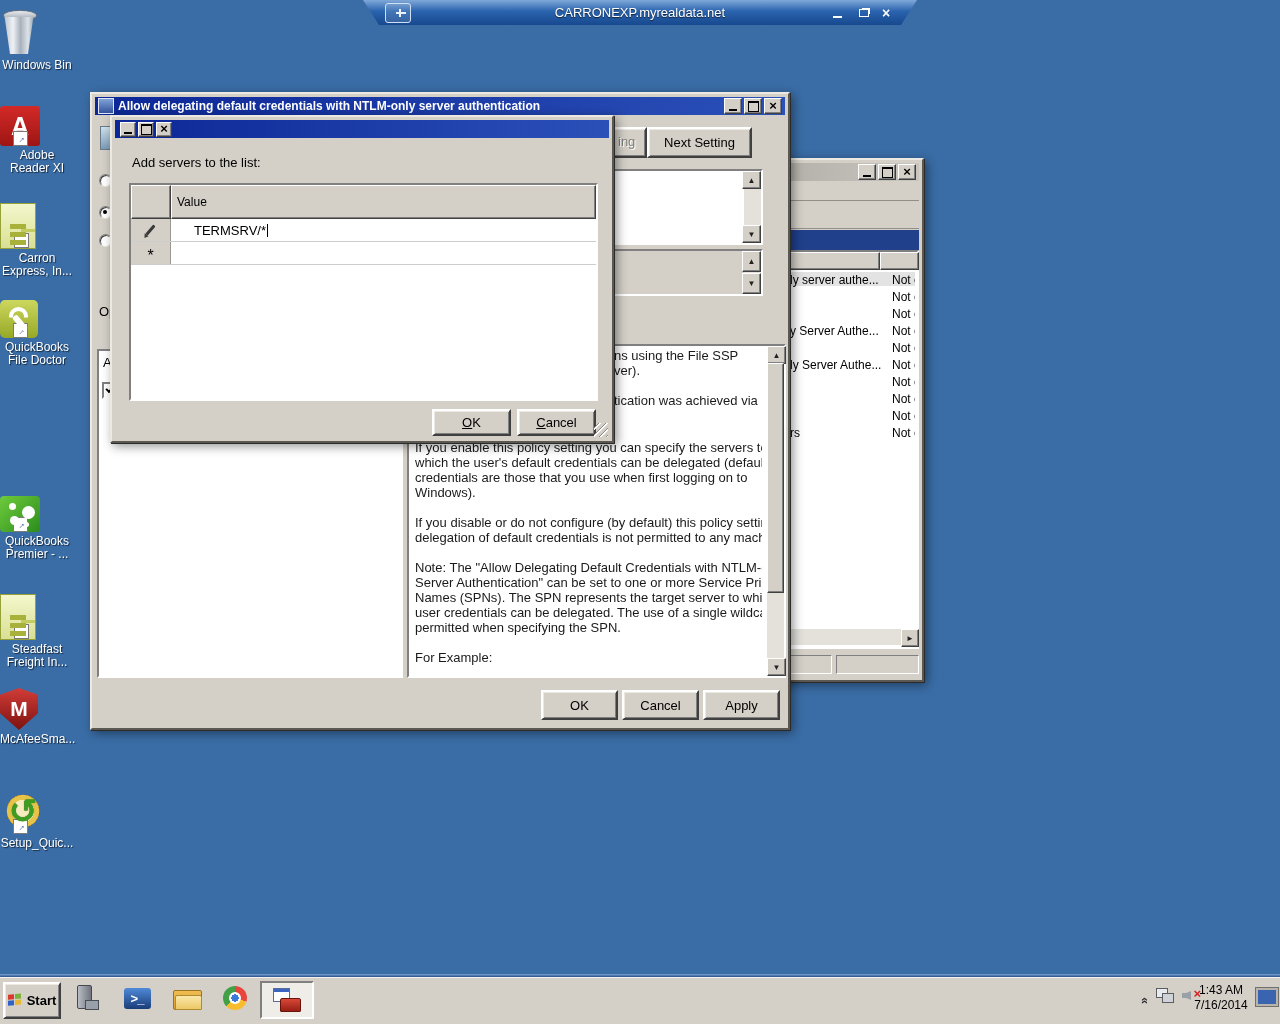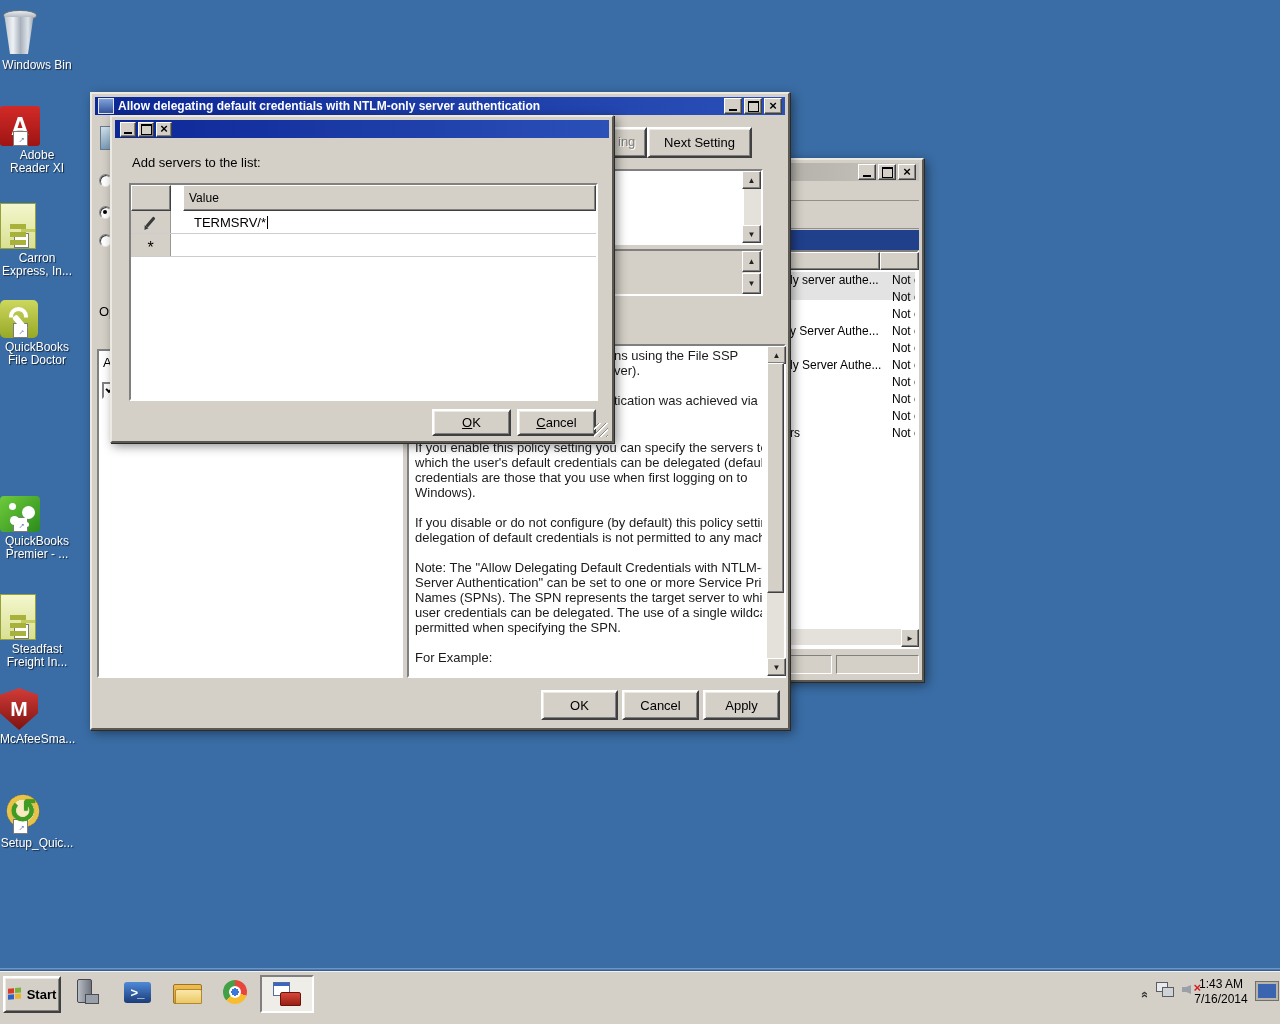--- a/index.html
+++ b/index.html
@@ -83,21 +83,21 @@
 
   
   #bg-window{position:absolute;left:660px;top:158px;width:260px;height:520px;z-index:2;}
   #bg-window .menurow{position:absolute;left:3px;right:3px;top:21px;height:19px;border-bottom:1px solid #928f88;background:#d4d0c8;}
   #bg-window .toolrow{position:absolute;left:3px;right:3px;top:41px;height:27px;border-bottom:1px solid #928f88;background:#d4d0c8;}
   #bg-window .navband{position:absolute;left:3px;right:3px;top:70px;height:20px;background:#20408c;}
   #bg-list{position:absolute;left:3px;right:3px;top:90px;height:395px;background:#fff;
      border:2px solid;border-color:#808080 #fff #fff #808080;}
   .bg-header{position:absolute;left:3px;right:3px;top:92px;height:18px;display:flex;}
   .bg-hcell{background:#d4d0c8;border:1px solid;border-color:#fff #404040 #404040 #fff;box-shadow:inset -1px -1px 0 #808080;height:18px;box-sizing:border-box;}
-  .bg-row{position:absolute;left:125px;width:128px;height:28px;font-size:12px;color:#000;white-space:nowrap;}
+  .bg-row{position:absolute;left:125px;width:128px;height:14px;font-size:12px;color:#000;white-space:nowrap;}
   .bg-row.first{background:#e3e3e3;}
   .bg-name{position:absolute;left:3px;top:1px;width:96px;overflow:hidden;}
   .bg-state{position:absolute;left:105px;top:1px;width:23px;overflow:hidden;}
   #bg-hscroll{position:absolute;left:3px;right:3px;top:469px;height:16px;background:#e4e1db;}
   #bg-hscroll .sbtn{position:absolute;right:0;top:0;width:16px;height:16px;}
   #bg-status{position:absolute;left:3px;right:3px;top:492px;height:22px;background:#d4d0c8;display:flex;gap:4px;padding-top:3px;box-sizing:border-box;}
   .statpane{height:17px;border:1px solid;border-color:#808080 #fff #fff #808080;}
 
   
   #policy-dialog{position:absolute;left:90px;top:92px;width:696px;height:634px;z-index:3;}
@@ -138,39 +138,39 @@
   #help-vsb .sbtn{width:17px;height:16px;position:absolute;}
   #help-thumb{position:absolute;left:0;top:17px;width:17px;height:230px;background:#d4d0c8;
      border:1px solid;border-color:#fff #404040 #404040 #fff;box-shadow:inset -1px -1px 0 #808080;box-sizing:border-box;}
   .pd-btn{position:absolute;top:596px;width:73px;height:26px;}
 
   
   #show-contents{position:absolute;left:110px;top:115px;width:500px;height:324px;z-index:4;}
   #sc-label{position:absolute;left:20px;top:38px;font-size:13px;}
   #sc-grid{position:absolute;left:17px;top:66px;width:469px;height:218px;background:#fff;
      border:2px solid;border-color:#808080 #fff #fff #808080;box-sizing:border-box;}
-  .sc-hrow{display:flex;height:26px;gap:12px;}
+  .sc-hrow{display:flex;height:34px;}
   .sc-hc{background:#d4d0c8;border:1px solid;border-color:#fff #404040 #404040 #fff;box-shadow:inset -1px -1px 0 #808080;
      box-sizing:border-box;font-size:12px;display:flex;align-items:center;padding:0 5px;}
   .sc-row{display:flex;height:22px;border-bottom:1px solid #cdcdcd;}
   .sc-marker{width:40px;background:#d4d0c8;border-right:1px solid #9a9890;display:flex;align-items:center;justify-content:center;box-sizing:border-box;flex:none;}
   .sc-value{flex:1;display:flex;align-items:center;padding:0 23px;font-size:13px;}
   .pencil{width:3px;height:12px;background:#3a3a3a;border-radius:1px;transform:rotate(40deg);position:relative;}
   .pencil::after{content:"";position:absolute;left:-1px;bottom:-4px;width:0;height:0;
      border-left:3px solid transparent;border-right:2px solid transparent;border-top:4px solid #3a3a3a;}
   .caret{display:inline-block;width:1px;height:13px;background:#000;margin-left:1px;}
   .asterisk{font-size:16px;line-height:10px;padding-top:6px;}
   .sc-btn{position:absolute;top:292px;width:75px;height:23px;}
   .ul-first{display:block;}
   .ul-first::first-letter{text-decoration:underline;}
   #sc-grip{position:absolute;right:4px;bottom:4px;width:14px;height:14px;
      background:repeating-linear-gradient(135deg,rgba(0,0,0,0) 0 3px,#8a8880 3px 4px,#fff 4px 5px);}
 
   
-  #taskbar{position:absolute;left:0;right:0;bottom:0;height:56px;background:#d4d0c8;z-index:6;}
+  #taskbar{position:absolute;left:0;right:0;bottom:0;height:50px;background:#d4d0c8;z-index:6;}
   #taskbar-topline{position:absolute;left:0;right:0;top:0;height:3px;background:linear-gradient(#7aa2cf,#2c5globe);}
   #taskbar-topline{background:linear-gradient(#7aa2cf,#27508e);}
   #taskbar-hl{position:absolute;left:0;right:0;top:3px;height:1px;background:#f4f2ee;}
   #start-button{position:absolute;left:3px;top:8px;width:54px;height:33px;font-weight:bold;font-size:13px;gap:4px;}
   .start-flag{width:15px;height:13px;transform:skewY(-6deg);position:relative;flex:none;}
   .start-flag::before{content:"";position:absolute;left:0;top:0;width:6px;height:5px;background:#d83b2a;
      box-shadow:7px 0 0 #7bb33a,0 6px 0 #2f62c4,7px 6px 0 #e8b632;}
   .ql-icon{position:absolute;top:10px;width:30px;height:28px;display:flex;align-items:center;justify-content:center;}
   .tb-servermgr{position:relative;width:26px;height:26px;}
   .tb-servermgr::before{content:"";position:absolute;left:3px;top:0;width:13px;height:22px;border-radius:2px;
@@ -435,20 +435,27 @@
 
     <div class="btn sc-btn" style="left:320px">
       <span class="ul-first">OK</span>
     </div>
     <div class="btn sc-btn" style="left:405px">
       <span class="ul-first">Cancel</span>
     </div>
     <div id="sc-grip"></div>
   </div>
 
+  <div id="rdp-bar">
+    <span id="rdp-title">CARRONEXP.myrealdata.net</span>
+    <span id="rdp-pin"></span>
+    <span class="rdp-btn gw-min" style="left:465px"></span>
+    <span class="rdp-btn gw-restore" style="left:492px"></span>
+    <span class="rdp-btn gw-close" style="left:514px"></span>
+  </div>
 
   <div id="taskbar">
     <div id="taskbar-topline"></div>
     <div id="taskbar-hl"></div>
     <div id="start-button" class="btn">
       <span class="start-flag"></span>
       <span>Start</span>
     </div>
     <div class="ql-icon" style="left:72px">
         <span class="tb-servermgr"></span>

